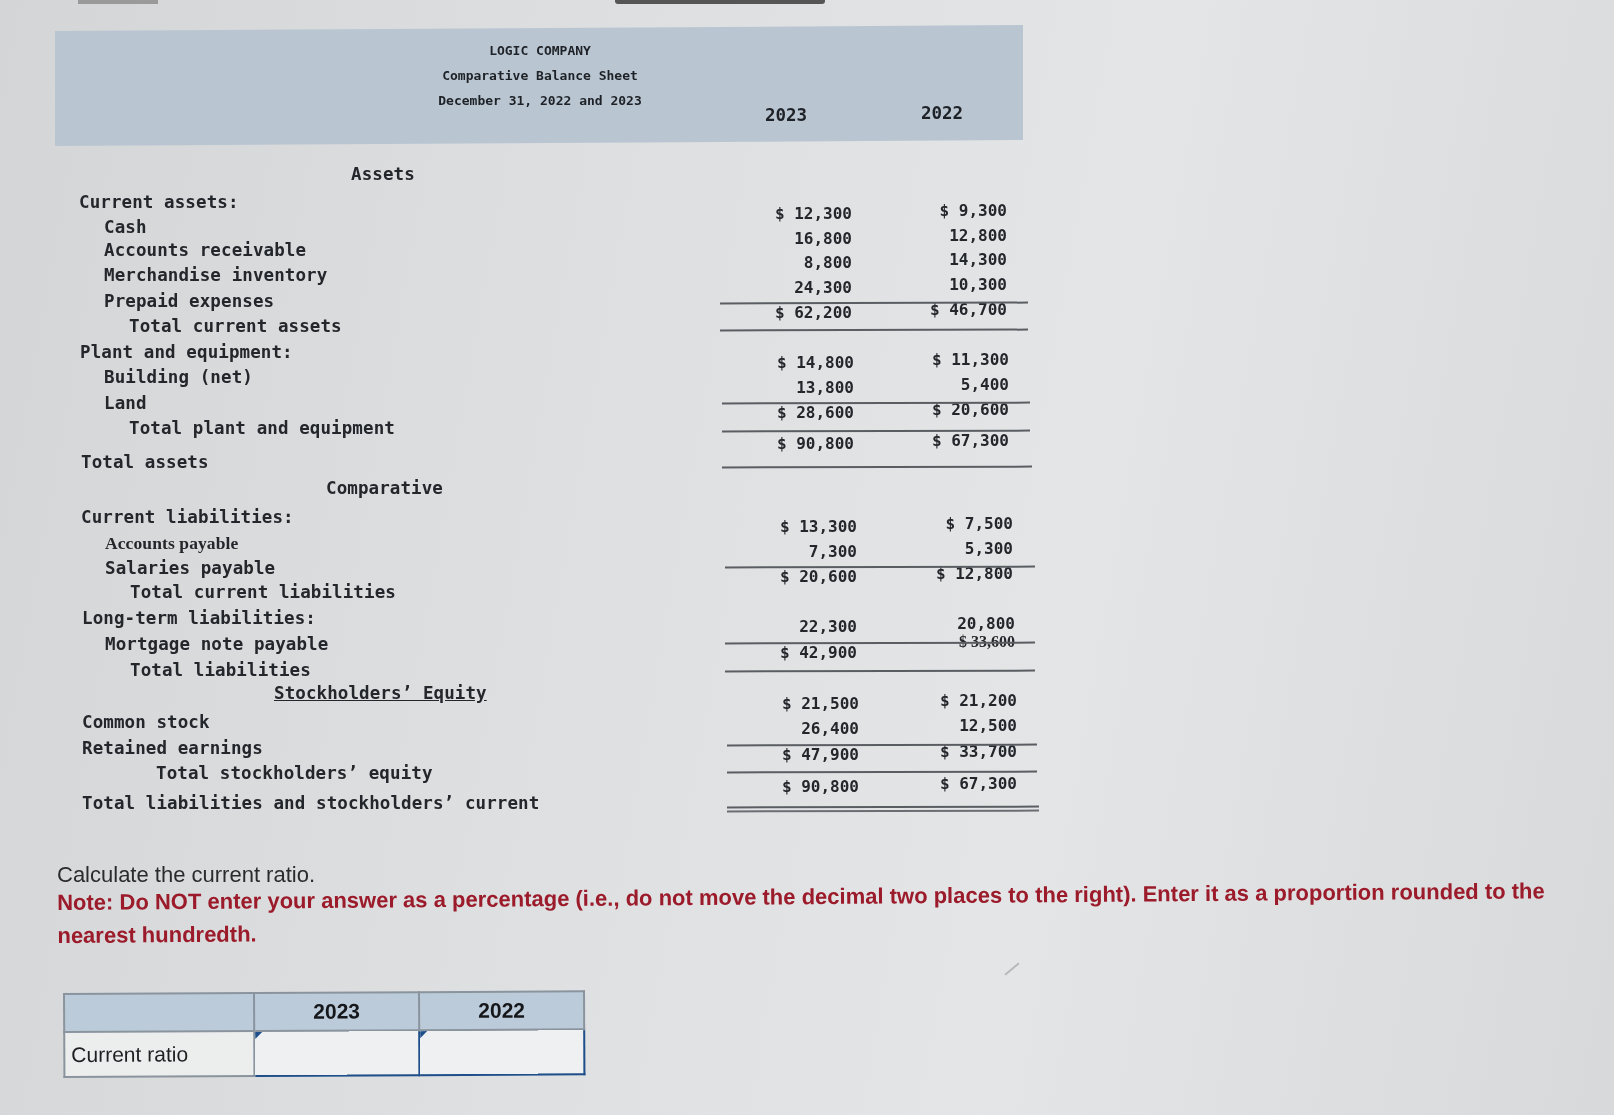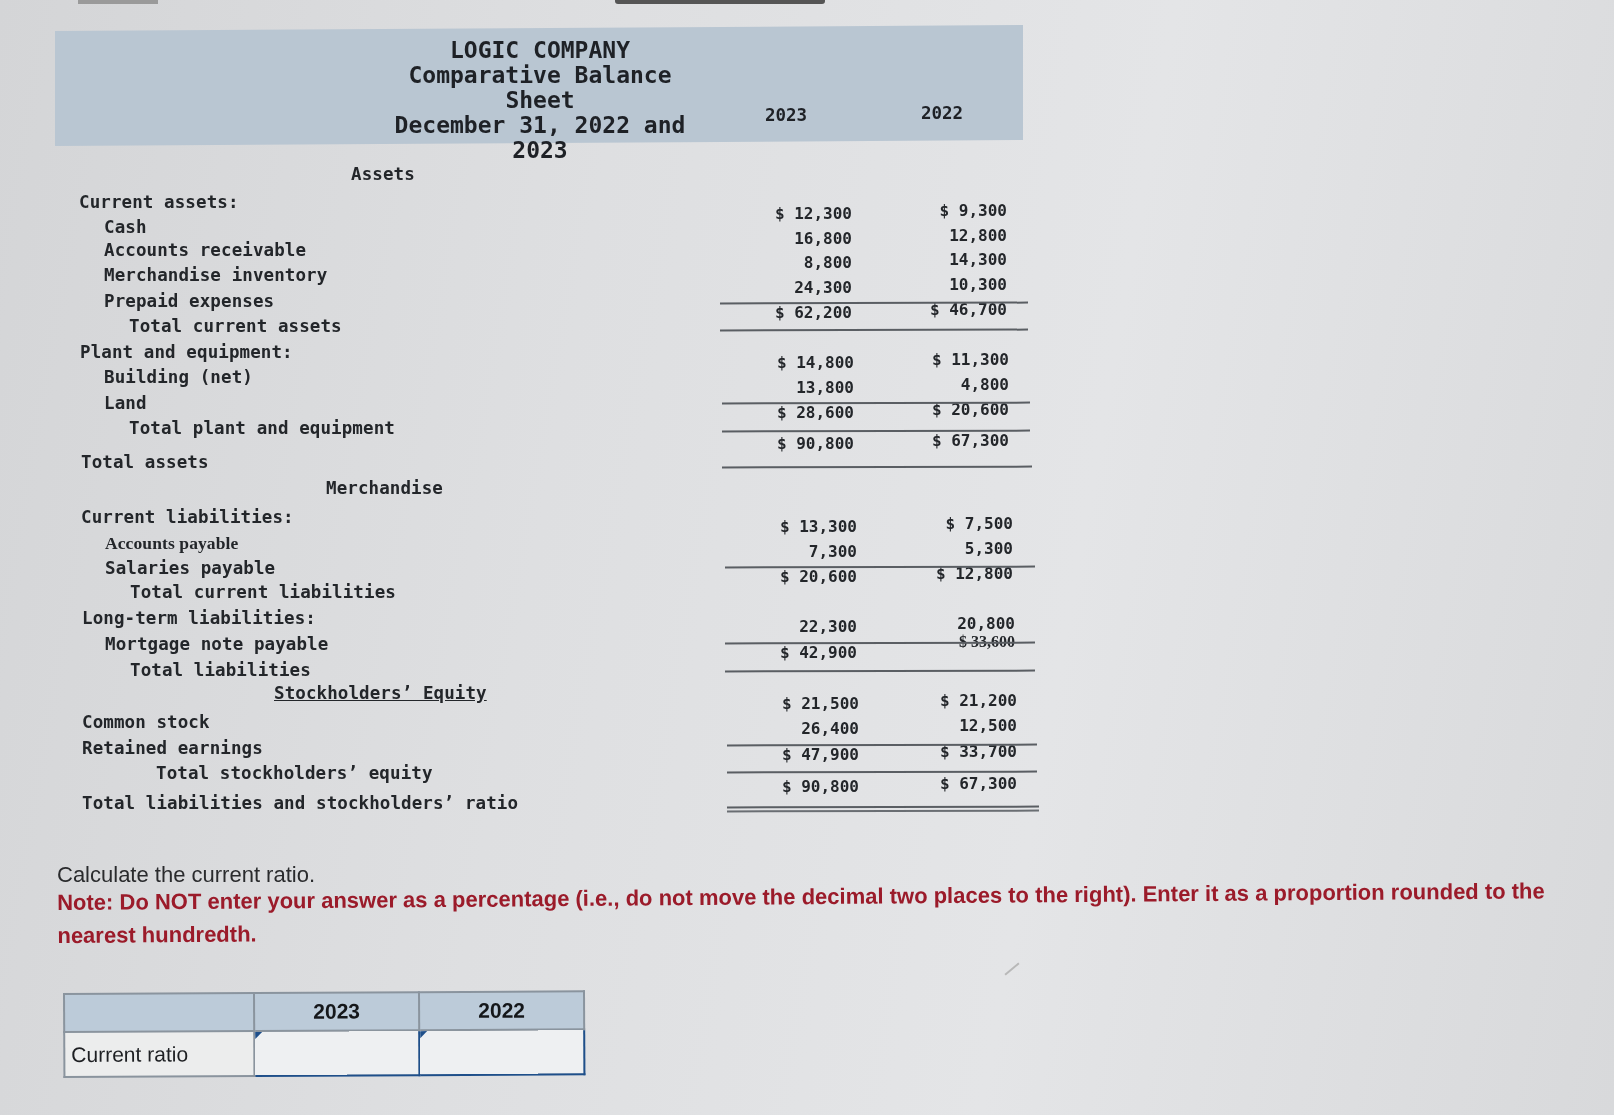--- a/index.html
+++ b/index.html
@@ -18,21 +18,21 @@
     position: absolute; left: 78px; top: 0; width: 80px; height: 4px;
     background: #9a9a9a;
   }
   .header-band {
     position: absolute; left: 55px; top: 28px; width: 968px; height: 115px;
     background: #b9c6d2;
     transform: skewY(-0.35deg);
   }
   .title-block {
     position: absolute; left: 380px; top: 38px; width: 320px; text-align: center;
-    font-size: 23px; font-weight: bold; line-height: 25px; color: #1e2126;
+    font-size: 13px; font-weight: bold; line-height: 25px; color: #1e2126;
   }
   .year-head {
     position: absolute; font-size: 17.5px; font-weight: bold; color: #1e2126;
   }
   .lbl {
     position: absolute; font-size: 17.5px; font-weight: bold; color: #23262a;
     white-space: nowrap; letter-spacing: 0.1px;
   }
   .num {
     position: absolute; font-size: 16px; font-weight: bold; color: #23262a;
@@ -92,21 +92,21 @@
 <div class="header-band"></div>
 <div class="title-block">
   <div>LOGIC COMPANY</div>
   <div>Comparative Balance Sheet</div>
   <div>December 31, 2022 and 2023</div>
 </div>
 <div class="year-head" style="left:765px;top:105px;">2023</div>
 <div class="year-head" style="left:921px;top:103px;">2022</div>
 
 <div class="lbl" style="left:351px;top:164px;">Assets</div>
-<div class="lbl" style="left:326px;top:478px;">Merchandise</div>
+<div class="lbl" style="left:326px;top:478px;">Comparative</div>
 <div class="lbl" style="left:274px;top:683px;text-decoration:underline;">Stockholders’ Equity</div>
 
 <div class="lbl" style="left:79px;top:192px;">Current assets:</div>
 <div class="lbl" style="left:104px;top:217px;">Cash</div>
 <div class="lbl" style="left:104px;top:240px;">Accounts receivable</div>
 <div class="lbl" style="left:104px;top:265px;">Merchandise inventory</div>
 <div class="lbl" style="left:104px;top:291px;">Prepaid expenses</div>
 <div class="lbl" style="left:129px;top:316px;">Total current assets</div>
 <div class="lbl" style="left:80px;top:342px;">Plant and equipment:</div>
 <div class="lbl" style="left:104px;top:367px;">Building (net)</div>
@@ -116,21 +116,21 @@
 <div class="lbl" style="left:81px;top:507px;">Current liabilities:</div>
 <div class="lbl" style="left:105px;top:533px;font-family:Liberation Serif, serif;">Accounts payable</div>
 <div class="lbl" style="left:105px;top:558px;">Salaries payable</div>
 <div class="lbl" style="left:130px;top:582px;">Total current liabilities</div>
 <div class="lbl" style="left:82px;top:608px;">Long-term liabilities:</div>
 <div class="lbl" style="left:105px;top:634px;">Mortgage note payable</div>
 <div class="lbl" style="left:130px;top:660px;">Total liabilities</div>
 <div class="lbl" style="left:82px;top:712px;">Common stock</div>
 <div class="lbl" style="left:82px;top:738px;">Retained earnings</div>
 <div class="lbl" style="left:156px;top:763px;">Total stockholders’ equity</div>
-<div class="lbl" style="left:82px;top:793px;">Total liabilities and stockholders’ ratio</div>
+<div class="lbl" style="left:82px;top:793px;">Total liabilities and stockholders’ current</div>
 
 <div class="num" style="left:722px;top:204px;">$ 12,300</div>
 <div class="num" style="left:722px;top:229px;">16,800</div>
 <div class="num" style="left:722px;top:253px;">8,800</div>
 <div class="num" style="left:722px;top:278px;">24,300</div>
 <div class="num" style="left:722px;top:303px;">$ 62,200</div>
 <div class="num" style="left:724px;top:353px;">$ 14,800</div>
 <div class="num" style="left:724px;top:378px;">13,800</div>
 <div class="num" style="left:724px;top:403px;">$ 28,600</div>
 <div class="num" style="left:724px;top:434px;">$ 90,800</div>
@@ -143,21 +143,21 @@
 <div class="num" style="left:729px;top:719px;">26,400</div>
 <div class="num" style="left:729px;top:745px;">$ 47,900</div>
 <div class="num" style="left:729px;top:777px;">$ 90,800</div>
 
 <div class="num" style="left:877px;top:201px;">$ 9,300</div>
 <div class="num" style="left:877px;top:226px;">12,800</div>
 <div class="num" style="left:877px;top:250px;">14,300</div>
 <div class="num" style="left:877px;top:275px;">10,300</div>
 <div class="num" style="left:877px;top:300px;">$ 46,700</div>
 <div class="num" style="left:879px;top:350px;">$ 11,300</div>
-<div class="num" style="left:879px;top:375px;">4,800</div>
+<div class="num" style="left:879px;top:375px;">5,400</div>
 <div class="num" style="left:879px;top:400px;">$ 20,600</div>
 <div class="num" style="left:879px;top:431px;">$ 67,300</div>
 <div class="num" style="left:883px;top:514px;">$ 7,500</div>
 <div class="num" style="left:883px;top:539px;">5,300</div>
 <div class="num" style="left:883px;top:564px;">$ 12,800</div>
 <div class="num" style="left:885px;top:614px;">20,800</div>
 <div class="num" style="left:885px;top:633px;font-family:Liberation Serif, serif;">$ 33,600</div>
 <div class="num" style="left:887px;top:691px;">$ 21,200</div>
 <div class="num" style="left:887px;top:716px;">12,500</div>
 <div class="num" style="left:887px;top:742px;">$ 33,700</div>

